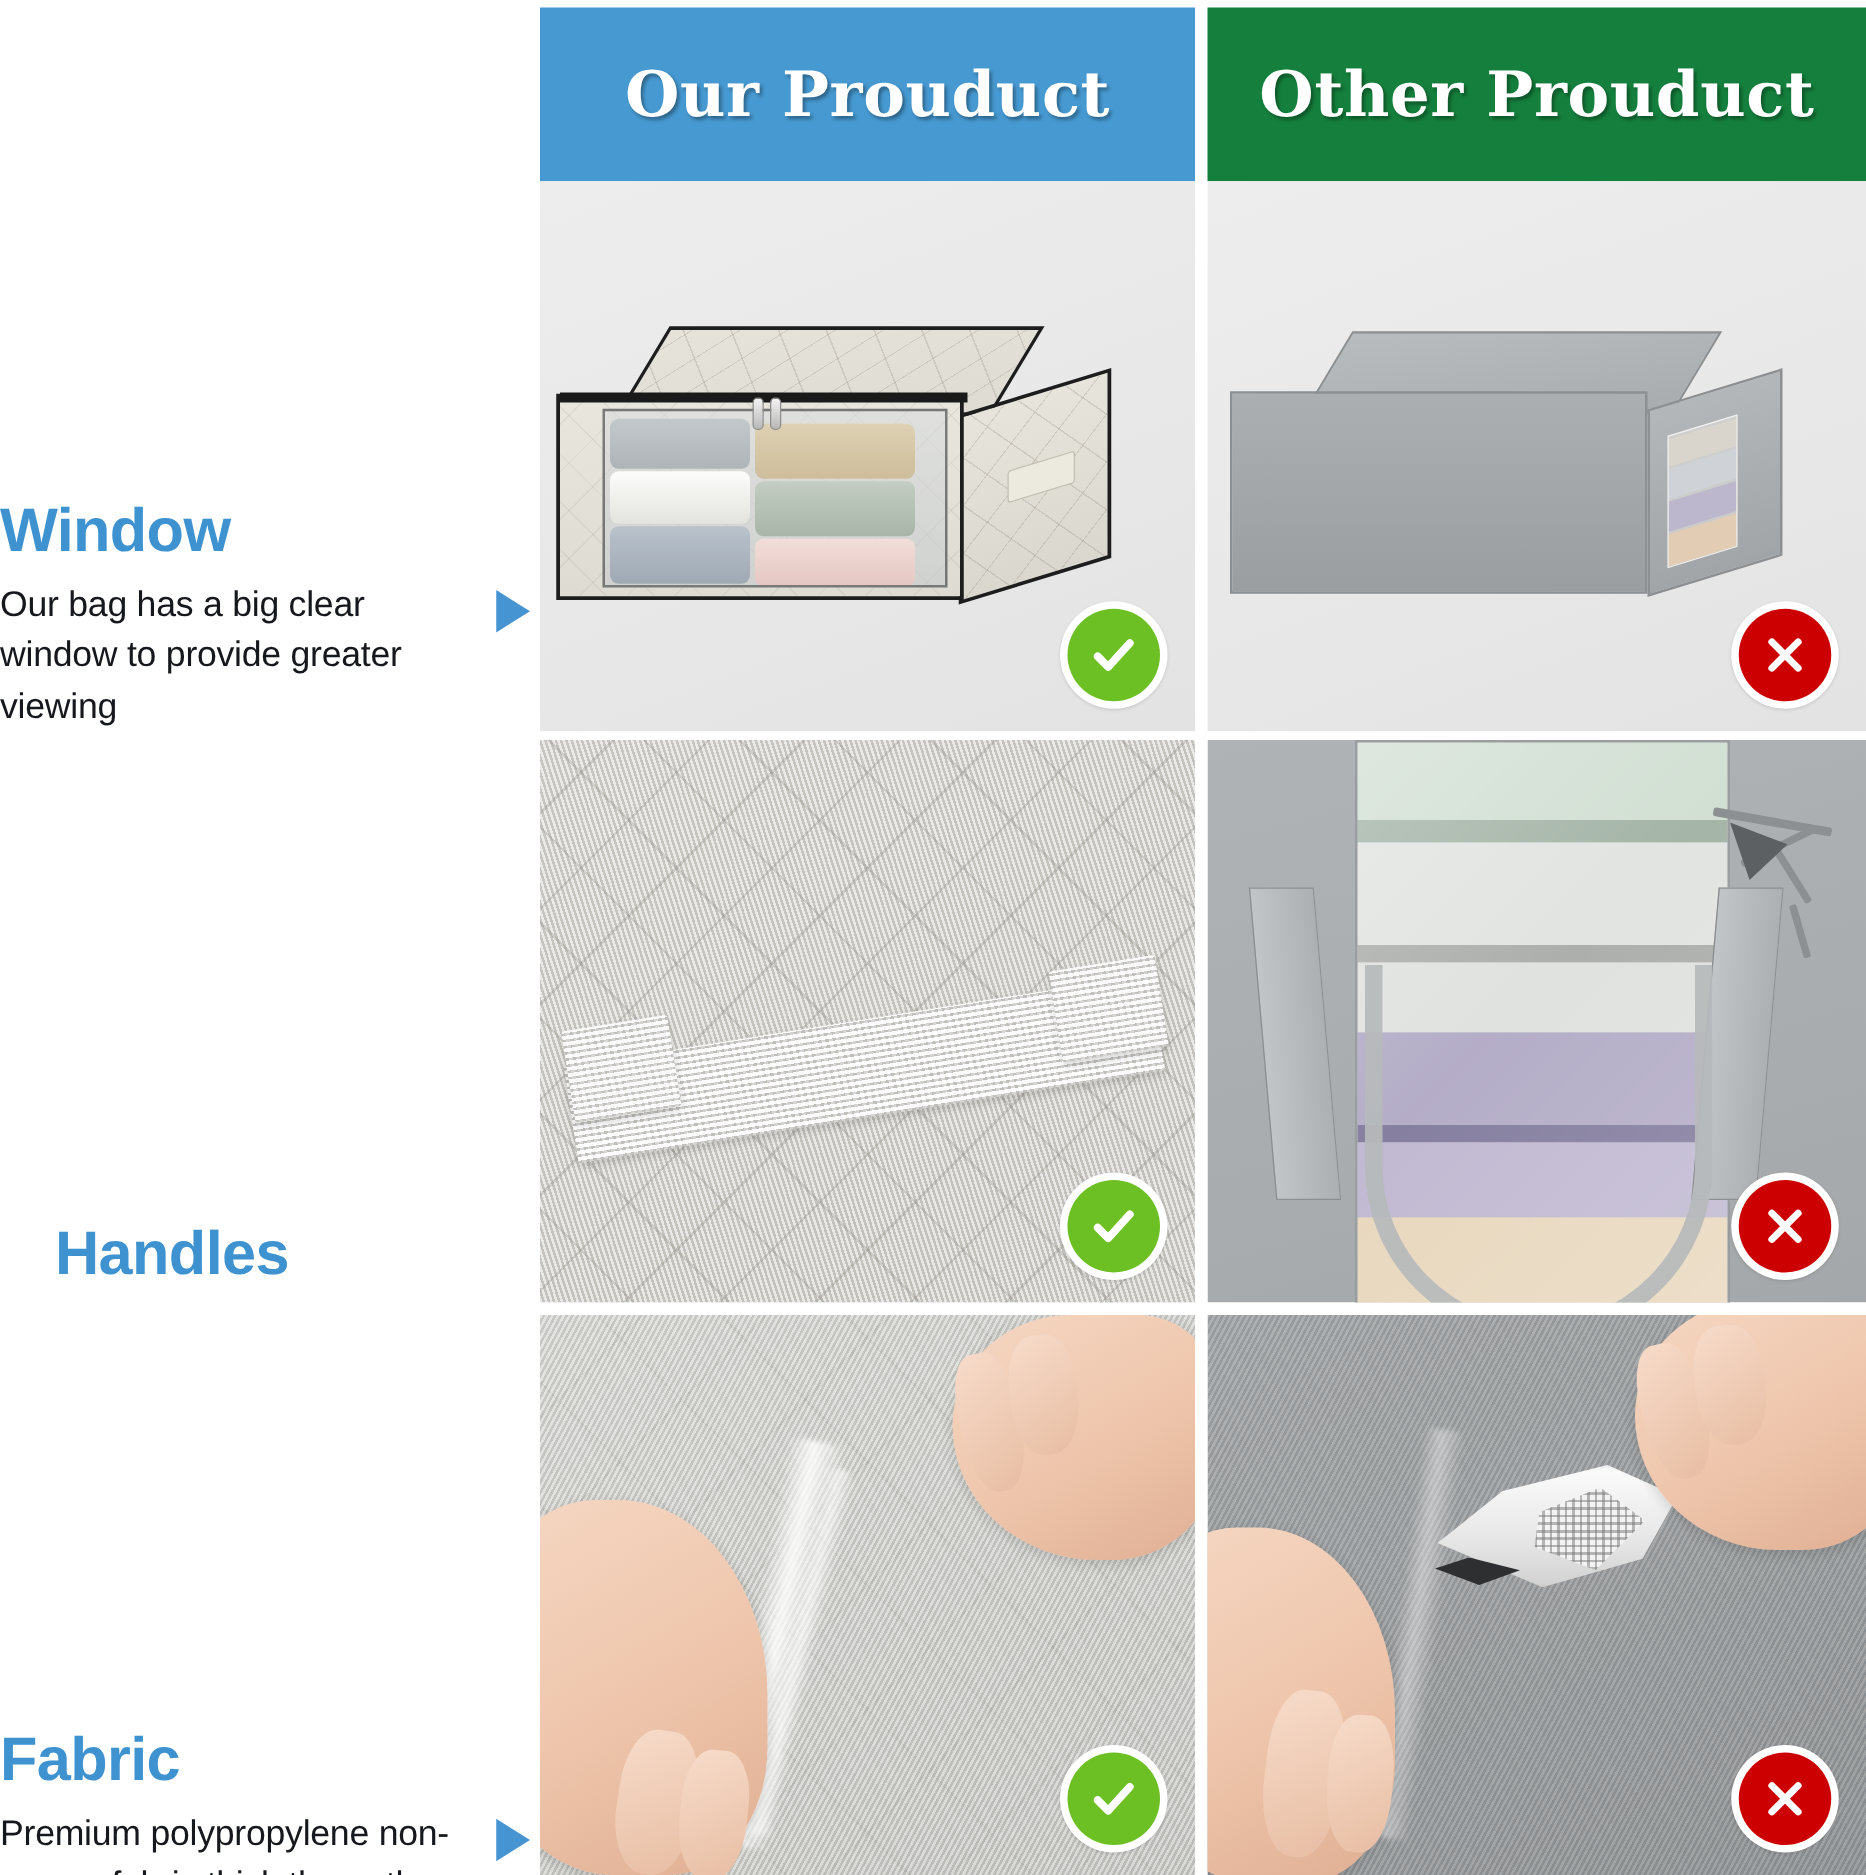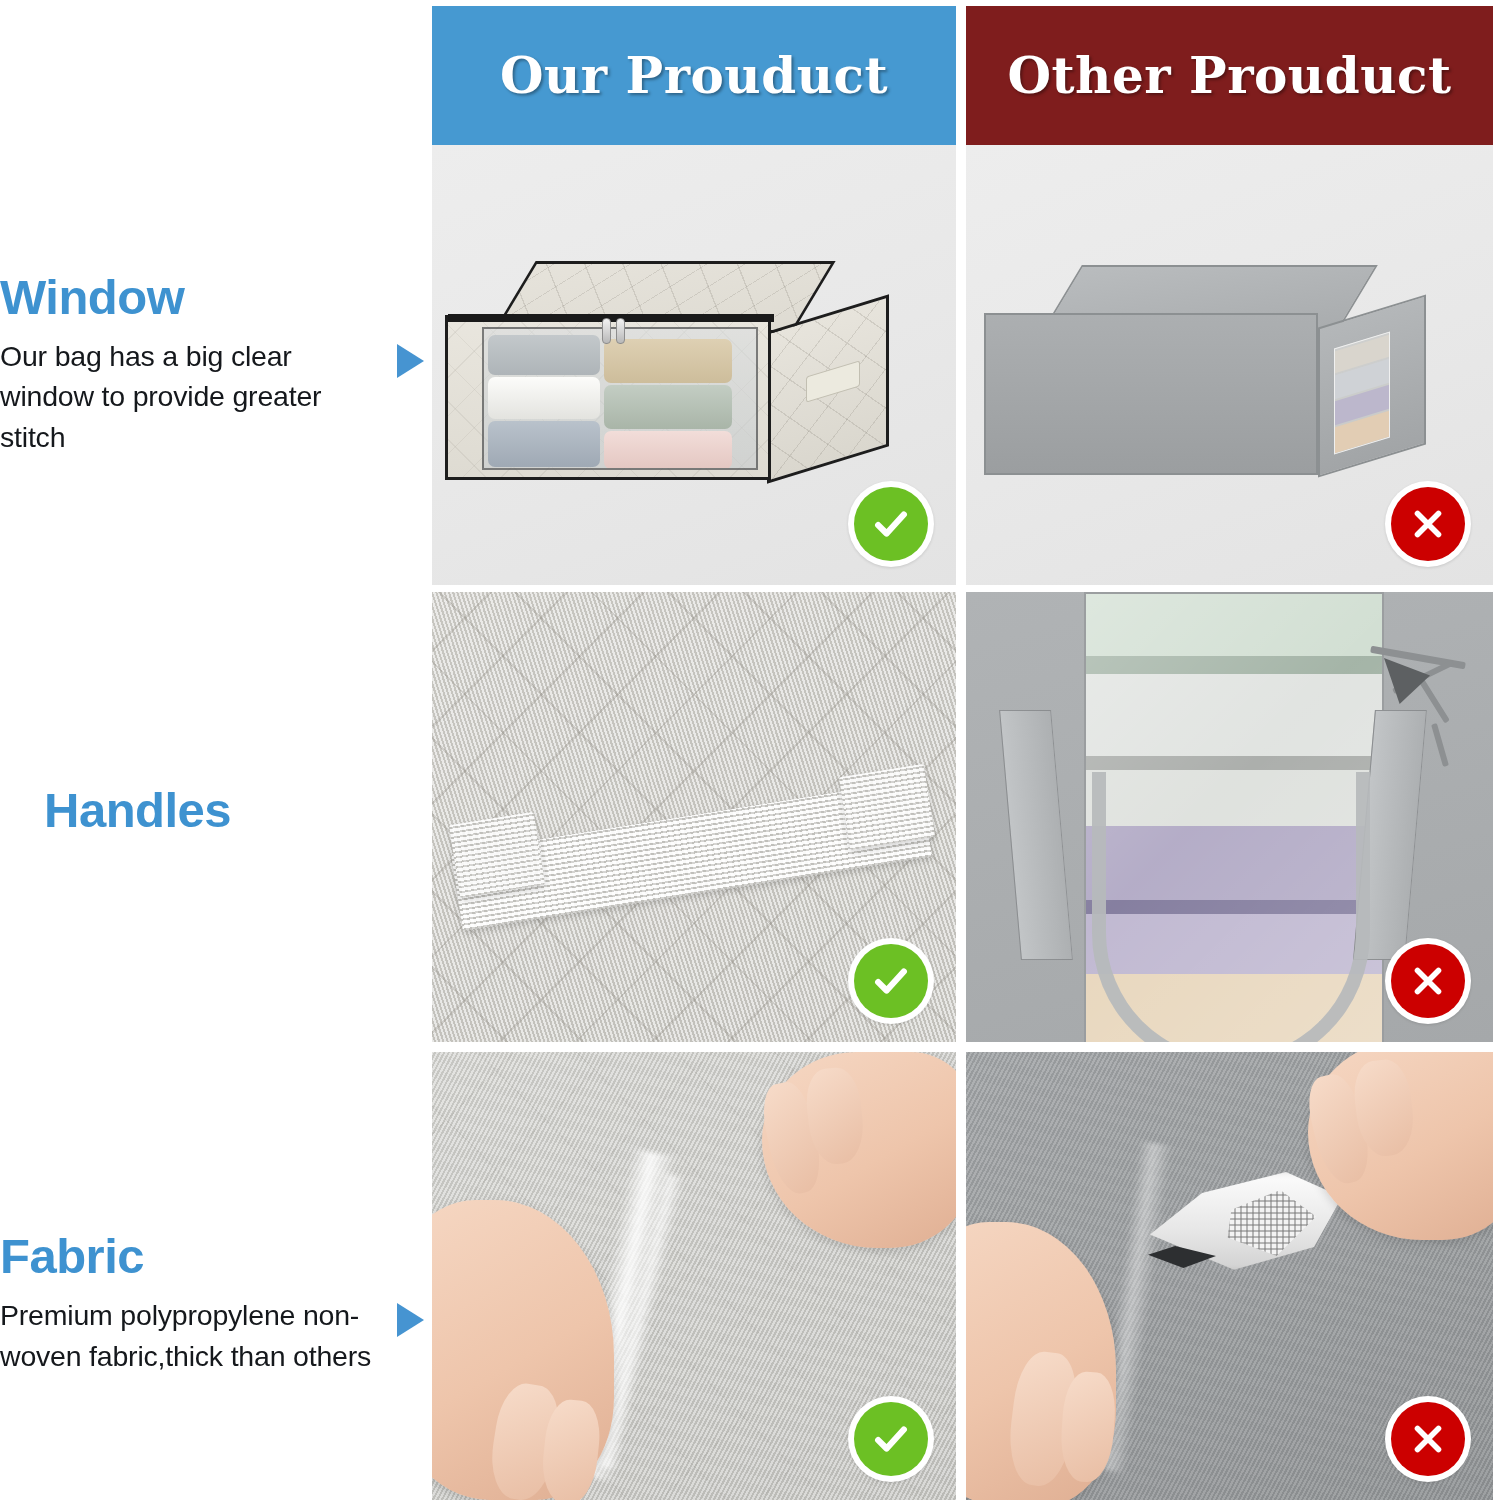--- a/index.html
+++ b/index.html
@@ -8,21 +8,21 @@
     background: #ffffff;
     font-family: "Liberation Sans", sans-serif;
     overflow: hidden;
   }
   .page { position: relative; width: 1493px; height: 1500px; background: #fff; }
 
   
   .feature {
     position: absolute;
     left: 0; width: 432px;
-    display: flex; flex-direction: column; justify-content: center;
+    display: flex; flex-direction: column; justify-content: flex-end;
     padding-right: 8px;
   }
   .feature-title {
     color: #3e92d0;
     font-weight: 800;
     font-size: 49px;
     letter-spacing: -0.5px;
     line-height: 1.0;
     margin-bottom: 14px;
   }
@@ -50,21 +50,21 @@
     top: 6px; height: 139px;
     display: flex; align-items: center; justify-content: center;
     color: #fff;
     font-family: "DejaVu Serif", serif;
     font-weight: 700;
     font-size: 50px;
     letter-spacing: 0.5px;
     text-shadow: 2px 2px 3px rgba(0,0,0,0.35);
   }
   .banner-ours  { left: 432px; width: 524px; background: #4699d1; }
-  .banner-other { left: 966px; width: 527px; background: #7f1d1d; }
+  .banner-other { left: 966px; width: 527px; background: #15803d; }
 
   
   .cell { position: absolute; overflow: hidden; }
   .cell-left  { left: 432px; width: 524px; }
   .cell-right { left: 966px; width: 527px; }
 
   
   .badge {
     position: absolute; right: 22px; bottom: 18px;
     width: 86px; height: 86px; border-radius: 50%;
@@ -236,21 +236,21 @@
   <div class="banner banner-ours">
     <span>Our Prouduct</span>
   </div>
   <div class="banner banner-other">
     <span>Other Prouduct</span>
   </div>
 
   <div class="feature" style="top:145px; height:440px;">
     <div class="feature-title">Window</div>
     <div class="feature-body-wrap">
-      <div class="feature-body">Our bag has a big clear window to provide greater stitch</div>
+      <div class="feature-body">Our bag has a big clear window to provide greater viewing</div>
       <div class="arrow-marker"></div>
     </div>
   </div>
 
   <div class="feature" style="top:592px; height:450px;padding-left:44px;">
     <div class="feature-title">Handles</div>
   </div>
 
   <div class="feature" style="top:1080px; height:448px;">
     <div class="feature-title">Fabric</div>

